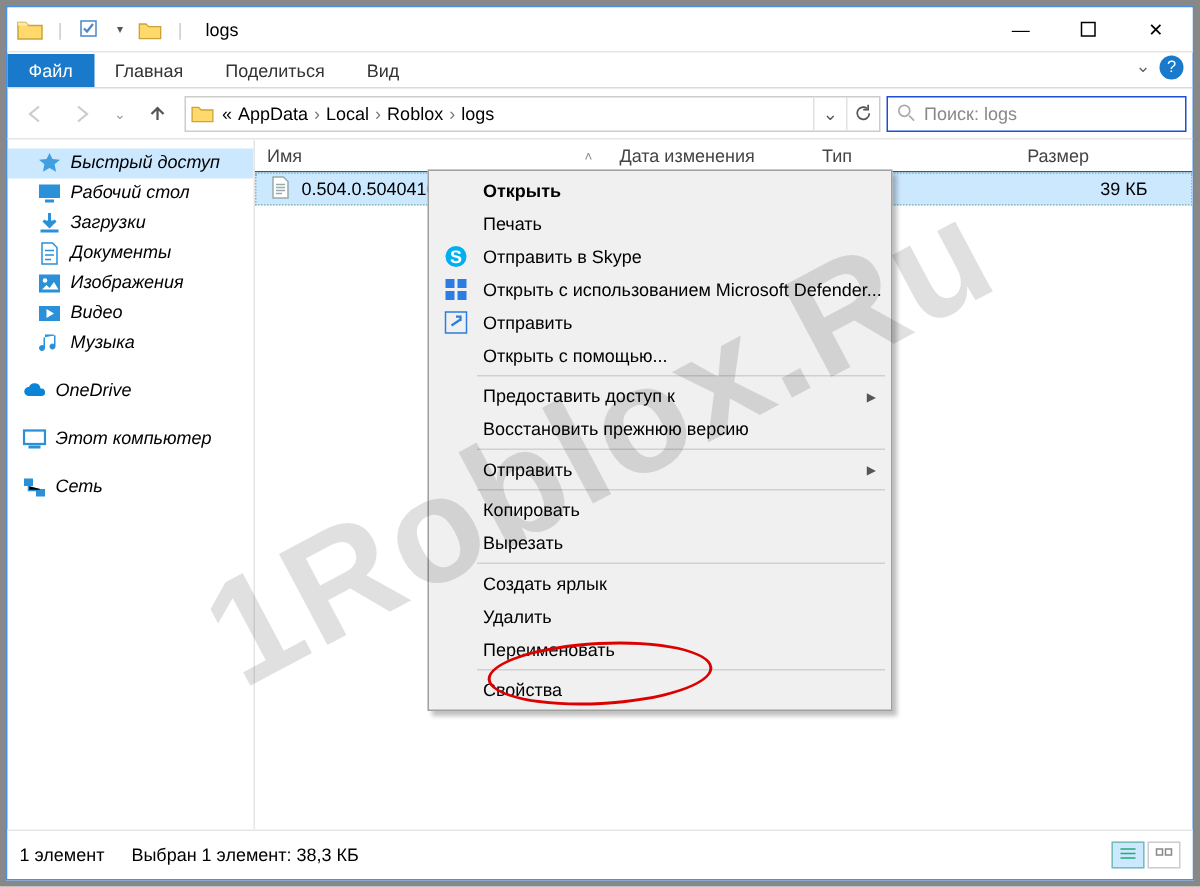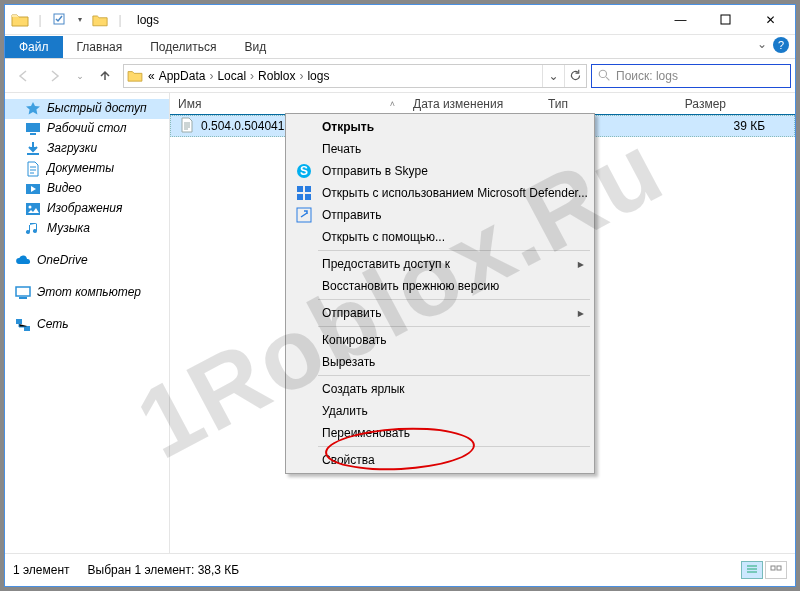--- a/index.html
+++ b/index.html
@@ -224,35 +224,35 @@
             <svg viewBox="0 0 16 16" width="16" height="16">
               <path fill="#fff" stroke="#2a90d8" d="M3 1h7l3 3v11H3z"></path>
               <path stroke="#2a90d8" d="M5 6h6M5 9h6M5 12h4"></path>
             </svg>
           </div>
         <span>Документы</span>
       </div>
       <div class="sbitem">
         <div class="icn">
             <svg viewBox="0 0 16 16" width="16" height="16">
-              <rect x="1" y="3" width="14" height="10" fill="#2a90d8"></rect>
-              <path fill="#fff" d="M6 5v6l5-3z"></path>
-            </svg>
-          </div>
-        <span>Видео</span>
-      </div>
-      <div class="sbitem">
-        <div class="icn">
-            <svg viewBox="0 0 16 16" width="16" height="16">
               <rect x="1" y="2" width="14" height="12" fill="#2a90d8"></rect>
               <circle cx="5" cy="6" r="1.5" fill="#fff"></circle>
               <path fill="#fff" d="M3 12l3-3 2 2 3-4 3 5z"></path>
             </svg>
           </div>
         <span>Изображения</span>
+      </div>
+      <div class="sbitem">
+        <div class="icn">
+            <svg viewBox="0 0 16 16" width="16" height="16">
+              <rect x="1" y="3" width="14" height="10" fill="#2a90d8"></rect>
+              <path fill="#fff" d="M6 5v6l5-3z"></path>
+            </svg>
+          </div>
+        <span>Видео</span>
       </div>
       <div class="sbitem">
         <div class="icn">
             <svg viewBox="0 0 16 16" width="16" height="16">
               <path fill="#2a90d8" d="M5 2v9a2 2 0 1 1-1-1.7V4l8-1.5V10a2 2 0 1 1-1-1.7V2z"></path>
             </svg>
           </div>
         <span>Музыка</span>
       </div>
 

